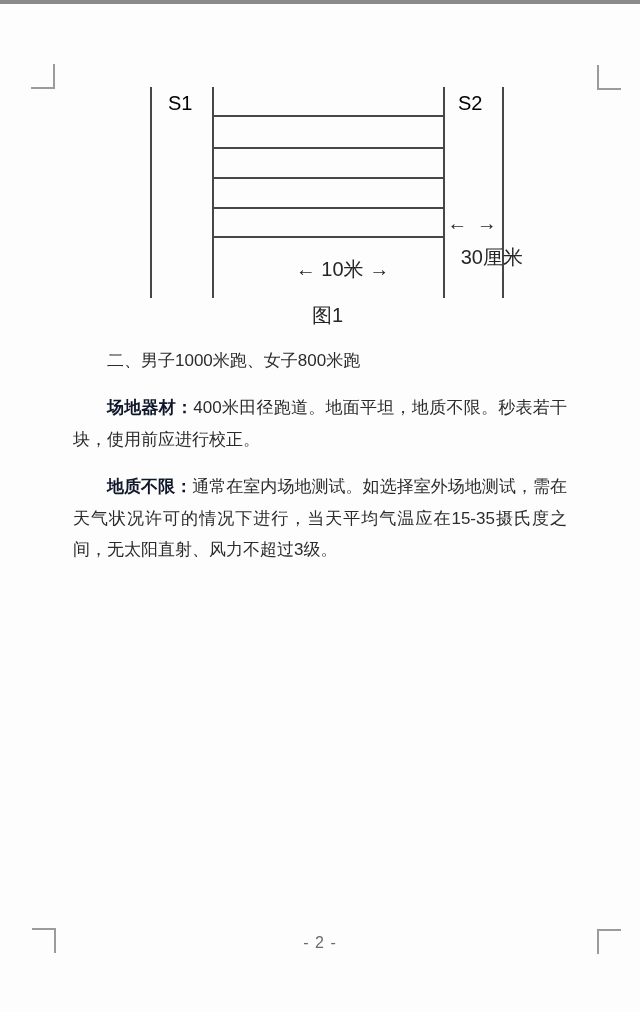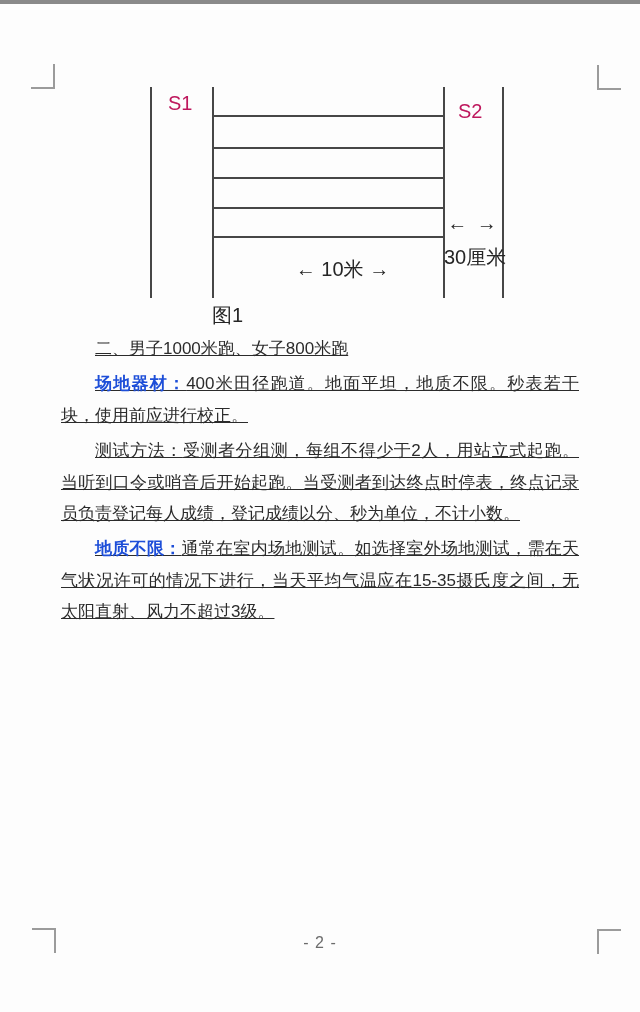--- a/index.html
+++ b/index.html
@@ -24,37 +24,37 @@
 
   
   .vline { position: absolute; top: 87px; width: 2px; height: 211px; background: #474747; }
   .v-outer-left  { left: 150px; }
   .v-inner-left  { left: 212px; }
   .v-inner-right { left: 443px; }
   .v-outer-right { left: 502px; }
   .hline { position: absolute; left: 213px; width: 230px; height: 2px; background: #474747; }
   .h1 { top: 115px; } .h2 { top: 147px; } .h3 { top: 177px; } .h4 { top: 207px; } .h5 { top: 236px; }
 
-  .fig-text { position: absolute; font-size: 20px; color: #be185d; white-space: nowrap; }
+  .fig-text { position: absolute; font-size: 20px; color: #000000; white-space: nowrap; }
   .s1-label { left: 168px; top: 92px; }
-  .s2-label { left: 458px; top: 100px; }
+  .s2-label { left: 458px; top: 92px; }
   .gap-arrows { left: 444px; top: 212px; width: 58px; text-align: center; font-size: 16px; letter-spacing: 2px; white-space: nowrap; }
-  .gap-label { left: 444px; top: 243px; width: 79px; text-align: left; line-height: 29px; white-space: normal; word-break: break-all; }
+  .gap-label { left: 444px; top: 243px; width: 79px; text-align: right; line-height: 29px; white-space: normal; word-break: break-all; }
   .width-label { left: 212px; top: 256px; width: 231px; text-align: center; margin-left: 15px; }
-  .fig-caption { left: 212px; top: 302px; width: 231px; text-align: left; }
+  .fig-caption { left: 212px; top: 302px; width: 231px; text-align: center; }
   .gap-arrows, .gap-label, .width-label, .fig-caption { position: absolute; font-size: 20px; color: #262626; }
 
   
   .doc-text {
     position: absolute; left: 57px; top: 329px; width: 526px;
     font-size: 17px; line-height: 31.4px;
     text-align: justify; color: #2b2b2b;
   }
-  .doc-text p { margin: 4px; text-indent: 2em; text-decoration: underline; }
-  .lead-bold { font-weight: bold; color: #1d4ed8; }
+  .doc-text p { margin: 16px; text-indent: 2em; }
+  .lead-bold { font-weight: bold; color: #0f172a; }
 
   .pageno {
     position: absolute; top: 934px; left: 0; width: 640px;
     text-align: center; font-size: 16px; color: #6b6b6b; letter-spacing: 1px;
   }
 </style>
 </head>
 <body>
 
 <div class="topbar"></div>
@@ -83,21 +83,20 @@
   <div class="gap-label">30厘米</div>
   <div class="width-label">← 10米 →</div>
   <div class="fig-caption">图1</div>
 </div>
 
 <div class="doc-text">
   <p><span>二、男子1000米跑、女子800米跑</span></p>
 
   <p><span class="lead-bold">场地器材：</span><span>400米田径跑道。地面平坦，地质不限。秒表若干块，使用前应进行校正。</span></p>
 
-  <p><span>测试方法：</span><span>受测者分组测，每组不得少于2人，用站立式起跑。当听到口令或哨音后开始起跑。当受测者到达终点时停表，终点记录员负责登记每人成绩，登记成绩以分、秒为单位，不计小数。</span></p>
 
 
   <p><span class="lead-bold">地质不限：</span><span>通常在室内场地测试。如选择室外场地测试，需在天气状况许可的情况下进行，当天平均气温应在15-35摄氏度之间，无太阳直射、风力不超过3级。</span></p>
 
 
 </div>
 
 <div class="pageno">- 2 -</div>
 
 </body></html>

